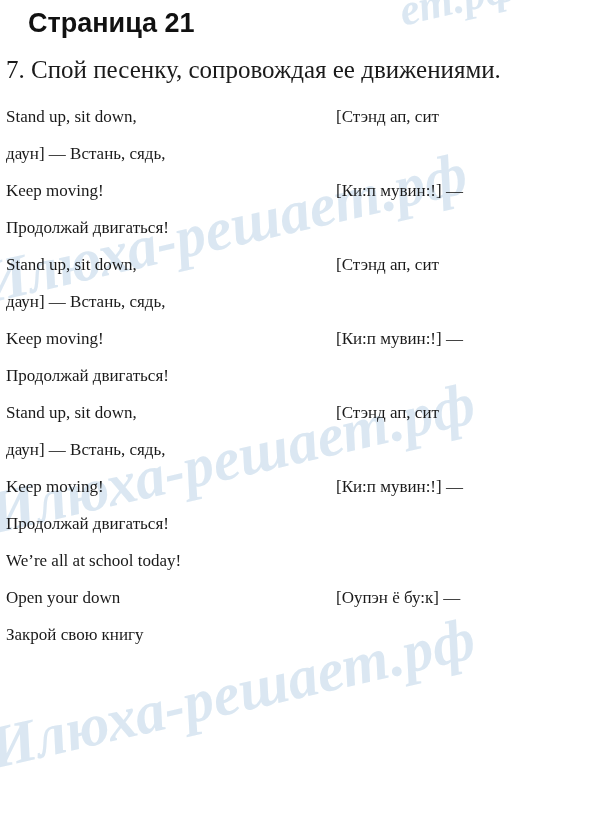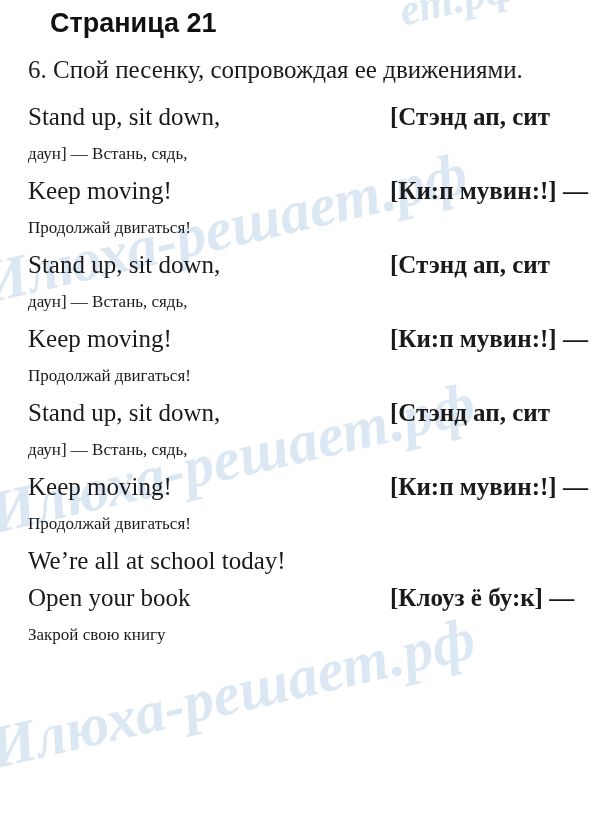--- a/index.html
+++ b/index.html
@@ -56,21 +56,20 @@
     top: 715px;
     font-size: 60px;
     transform: rotate(-13deg);
   }
 
   
   .page {
     position: relative;
     z-index: 1;
     padding: 0 8px 0 6px;
-    margin-left: 22px;
   }
 
   .page-title {
     font-family: "Liberation Sans", sans-serif;
     font-weight: bold;
     font-size: 27px;
     line-height: 34px;
     margin: 6px 0 14px 22px;
     color: #111111;
   }
@@ -79,32 +78,30 @@
     font-size: 25px;
     line-height: 32px;
     margin: 0 0 12px 0;
   }
 
   .song {
     margin: 0;
   }
   .song-row {
     display: flex;
-    font-size: 25px;
+    font-size: 17px;
     line-height: 37px;
     white-space: nowrap;
-    gap: 32px;
   }
   .col-en {
     width: 330px;
     flex: 0 0 330px;
   }
   .col-ru {
     flex: 1 1 auto;
-    font-weight: bold;
   }
   .song-cont {
     font-size: 17px;
     line-height: 37px;
     white-space: nowrap;
   }
   .wide-row .col-en {
     width: auto;
     flex: 0 0 auto;
     padding-right: 8px;
@@ -117,21 +114,21 @@
   <div class="wm wm-1">ет.рф</div>
   <div class="wm wm-2">Илюха-решает.рф</div>
   <div class="wm wm-3">Илюха-решает.рф</div>
   <div class="wm wm-4">Илюха-решает.рф</div>
 </div>
 
 <div class="page">
 
   <h1 class="page-title">Страница 21</h1>
 
-  <p class="task">6. Спой песенку, сопровождая ее движениями.</p>
+  <p class="task">7. Спой песенку, сопровождая ее движениями.</p>
 
   <div class="song">
 
     <div class="song-row">
       <span class="col-en">Stand up, sit down,</span>
       <span class="col-ru">[Стэнд ап, сит</span>
     </div>
     <div class="song-cont">даун] — Встань, сядь,</div>
 
     <div class="song-row">
@@ -162,22 +159,22 @@
       <span class="col-en">Keep moving!</span>
       <span class="col-ru">[Ки:п мувин:!] —</span>
     </div>
     <div class="song-cont">Продолжай двигаться!</div>
 
     <div class="song-row wide-row">
       <span class="col-en">We’re all at school today!</span>
     </div>
 
     <div class="song-row">
-      <span class="col-en">Open your book</span>
-      <span class="col-ru">[Клоуз ё бу:к] —</span>
+      <span class="col-en">Open your down</span>
+      <span class="col-ru">[Оупэн ё бу:к] —</span>
     </div>
 
     <div class="song-row">
     </div>
     <div class="song-cont">Закрой свою книгу</div>
 
   </div>
 </div>
 
 </body></html>

